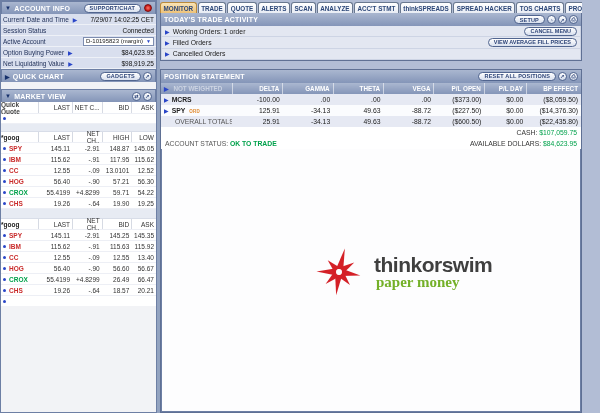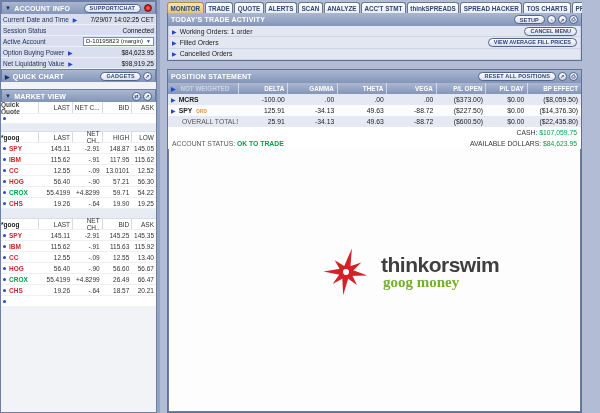--- a/index.html
+++ b/index.html
@@ -35,21 +35,21 @@
   .mrow { height:11px; display:flex; align-items:center; font-size:6.5px; border-bottom:1px solid #edeff5; background:#fff; }
   .mrow .c0 { width:38px; display:flex; align-items:center; font-weight:bold; }
   .mrow .c { text-align:right; color:#333; padding-right:2px; }
   .mrow .c1 { width:34px; } .mrow .c2 { width:30px; } .mrow .c3 { width:30px; } .mrow .c4 { width:25px; }
   .mhead { color:#8a8f9c; font-weight:normal; }
   .mhead .c0 { color:#222; font-weight:bold; }
   .mhead .c { border-left:1px solid #d6dae3; height:100%; display:flex; align-items:center; justify-content:flex-end; }
   .mgap { height:8px; background:#e7ebf3; border-bottom:1px solid #d8dde8; }
 
   
-  .rp { position:absolute; left:160px; top:0; width:422px; height:413px; display:flex; flex-direction:column;padding-left:7px; }
+  .rp { position:absolute; left:160px; top:0; width:422px; height:413px; display:flex; flex-direction:column; }
   .tabs { height:13px; display:flex; gap:1px; align-items:flex-end; overflow:hidden; }
   .tab { font-size:6.3px; font-weight:bold; color:#2c4778; background:linear-gradient(#ffffff,#e8ecf4);
     border:1px solid #69788f; border-bottom:none; border-radius:3px 3px 0 0; padding:2px 2.5px 1px; white-space:nowrap; }
   .tab.active { background:linear-gradient(#f9e3b6,#edc279); border-color:#b98a3c; }
   .orow { height:11.3px; display:flex; align-items:center; padding:0 3px; background:#e3e7f1;
     border:1px solid #cdd4e4; border-top:none; font-size:6.8px; color:#222; }
   .gap8 { height:8px; }
   .pstable { width:100%; border-collapse:collapse; table-layout:fixed; }
   .pstable th { background:linear-gradient(#aab7d0,#8495b8); color:#fff; font-size:6.3px; font-weight:bold;
     text-align:right; height:11px; padding:0 3px; border-left:1px solid rgba(255,255,255,.55); }
@@ -423,18 +423,18 @@
             <polygon points="0,-19 4,-3 -4,-3" transform="rotate(140)"></polygon>
             <polygon points="0,-26 4,-3 -4,-3" transform="rotate(187)"></polygon>
             <polygon points="0,-20 4,-3 -4,-3" transform="rotate(228)"></polygon>
             <polygon points="0,-25 4,-3 -4,-3" transform="rotate(271)"></polygon>
             <polygon points="0,-18 4,-3 -4,-3" transform="rotate(316)"></polygon>
           </g>
           <circle cx="0" cy="0" r="3.2" fill="#fdfdfe"></circle>
         </svg>
         <div class="logotext">
           <div class="brand">thinkorswim</div>
-          <div class="tagline">goog money</div>
+          <div class="tagline">paper money</div>
         </div>
       </div>
     </div>
   </div>
 </div>
 
 </body></html>

